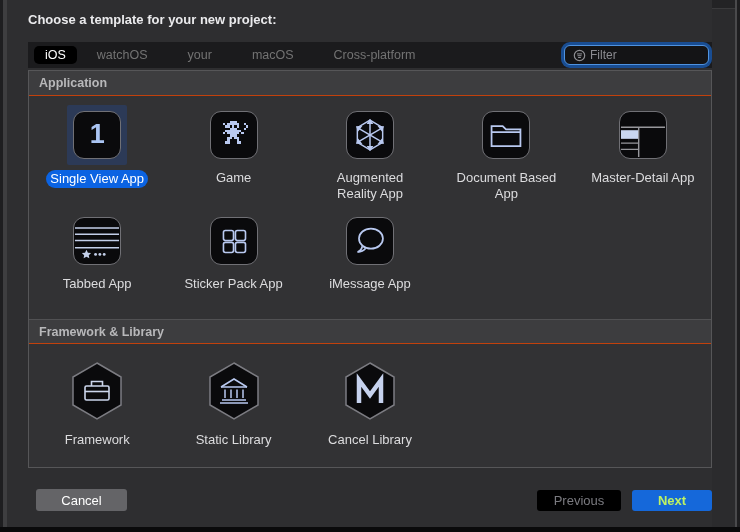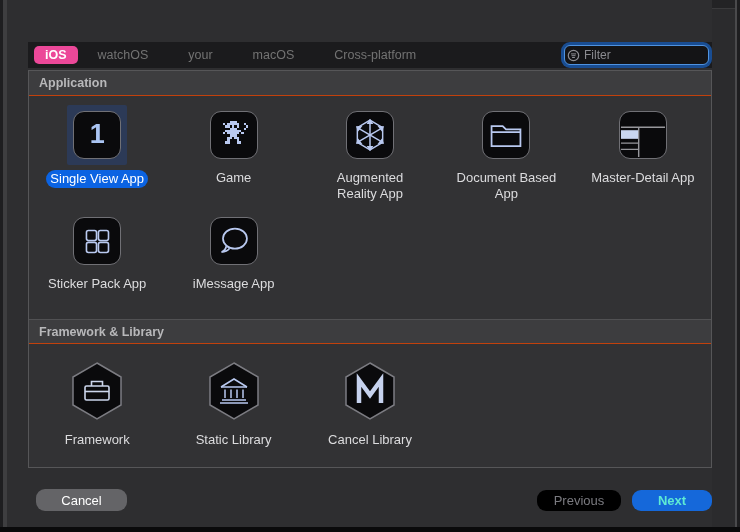--- a/index.html
+++ b/index.html
@@ -25,26 +25,26 @@
 
   
   .tabbar {
     position:absolute; left:28px; top:42px; width:684px; height:26px;
     background:#1b1b1d; display:flex; align-items:center; padding-left:6px;
   }
   .tab {
     font-size:12.5px; color:#737373; padding:2px 20px; border-radius:5px;
     cursor:default; white-space:nowrap;
   }
-  .tab.selected { background:#ec4899; color:#fff; font-weight:700; padding:2px 11px; }
+  .tab.selected { background:#000000; color:#fff; font-weight:400; padding:2px 11px; }
   .filter-field {
     position:absolute; right:3px; top:3px; width:145px; height:20px;
     background:#141416; border:1px solid #4f93e0; border-radius:6px;
     box-shadow:0 0 0 3px rgba(25,95,185,0.75);
-    display:flex; align-items:center; padding:0 2px; gap:4px;
+    display:flex; align-items:center; padding:0 8px; gap:4px;
   }
   .filter-field input {
     flex:1; min-width:0; background:transparent; border:none; outline:none;
     color:#d8d8da; font-size:12px; font-family:inherit;
   }
   .filter-field input::placeholder { color:#8b8b90; }
 
   
   .panel {
     position:absolute; left:28px; top:70px; width:684px; height:398px;
@@ -70,32 +70,33 @@
   .tile.noborder { border:none; background:transparent; border-radius:0; width:56px; height:60px; }
   .one-glyph { font-size:27px; font-weight:bold; color:#aac4f2; line-height:1; margin-top:-2px; }
   .lbl {
     margin-top:5px; font-size:13px; color:#dcdcde; text-align:center;
     max-width:106px; line-height:16px;
   }
   .lbl.pill { background:#0b63e2; color:#fff; border-radius:9px; padding:1px 4px; max-width:none; }
 
   
   .btn {
-    position:absolute; border:none; border-radius:9px; font-size:13px;
+    position:absolute; border:none; border-radius:3px; font-size:13px;
     font-family:inherit; cursor:default;
   }
   .btn-cancel { left:36px; top:489px; width:91px; height:22px; background:#646467; color:#fff; }
   .btn-prev   { left:537px; top:490px; width:84px; height:21px; background:#000000; color:#7b7b80; }
-  .btn-next   { left:632px; top:490px; width:80px; height:21px; background:#1568da; color:#5eead4; font-weight:600; }
+  .btn-next   { left:632px; top:490px; width:80px; height:21px; background:#1568da; color:#bef264; font-weight:600; }
 </style>
 </head>
 <body>
 
 <div class="window">
 
+  <div class="dlg-title">Choose a template for your new project:</div>
 
   <div class="tabbar">
     <span class="tab selected">iOS</span>
     <span class="tab">watchOS</span>
     <span class="tab">your</span>
     <span class="tab">macOS</span>
     <span class="tab">Cross-platform</span>
 
     <div class="filter-field">
       <span style="display:flex;">
@@ -189,20 +190,39 @@
               <line x1="19.5" y1="16" x2="19.5" y2="47" stroke="#97979c" stroke-width="1.5"></line>
               <rect x="1" y="19" width="17.8" height="9" fill="#c9d6f0"></rect>
               <line x1="1" y1="32.5" x2="19.5" y2="32.5" stroke="#97979c" stroke-width="1.5"></line>
               <line x1="1" y1="39" x2="19.5" y2="39" stroke="#97979c" stroke-width="1.5"></line>
             </svg>
           </div>
         </div>
         <div class="lbl">Master-Detail App</div>
       </div>
 
+      <div class="cell">
+        <div class="plate">
+          <div class="tile">
+            <svg width="48" height="48" viewBox="0 0 48 48">
+              <g stroke="#c3cfe9" stroke-width="1.6">
+                <line x1="1" y1="10.5" x2="47" y2="10.5"></line>
+                <line x1="1" y1="17" x2="47" y2="17"></line>
+                <line x1="1" y1="23.5" x2="47" y2="23.5"></line>
+                <line x1="1" y1="31" x2="47" y2="31"></line>
+              </g>
+              <polygon fill="#c3cfe9" points="13,33.2 14.5,36.2 17.8,36.6 15.4,38.9 16,42.1 13,40.5 10,42.1 10.6,38.9 8.2,36.6 11.5,36.2"></polygon>
+              <circle cx="22.5" cy="38" r="1.5" fill="#c3cfe9"></circle>
+              <circle cx="27" cy="38" r="1.5" fill="#c3cfe9"></circle>
+              <circle cx="31.5" cy="38" r="1.5" fill="#c3cfe9"></circle>
+            </svg>
+          </div>
+        </div>
+        <div class="lbl">Tabbed App</div>
+      </div>
 
       <div class="cell">
         <div class="plate">
           <div class="tile">
             <svg width="48" height="48" viewBox="0 0 48 48" fill="none" stroke="#b9c9f0" stroke-width="1.7">
               <rect x="13" y="13" width="10.5" height="10.5" rx="2"></rect>
               <rect x="25.5" y="13" width="10.5" height="10.5" rx="2"></rect>
               <rect x="13" y="25.5" width="10.5" height="10.5" rx="2"></rect>
               <rect x="25.5" y="25.5" width="10.5" height="10.5" rx="2"></rect>
             </svg>

